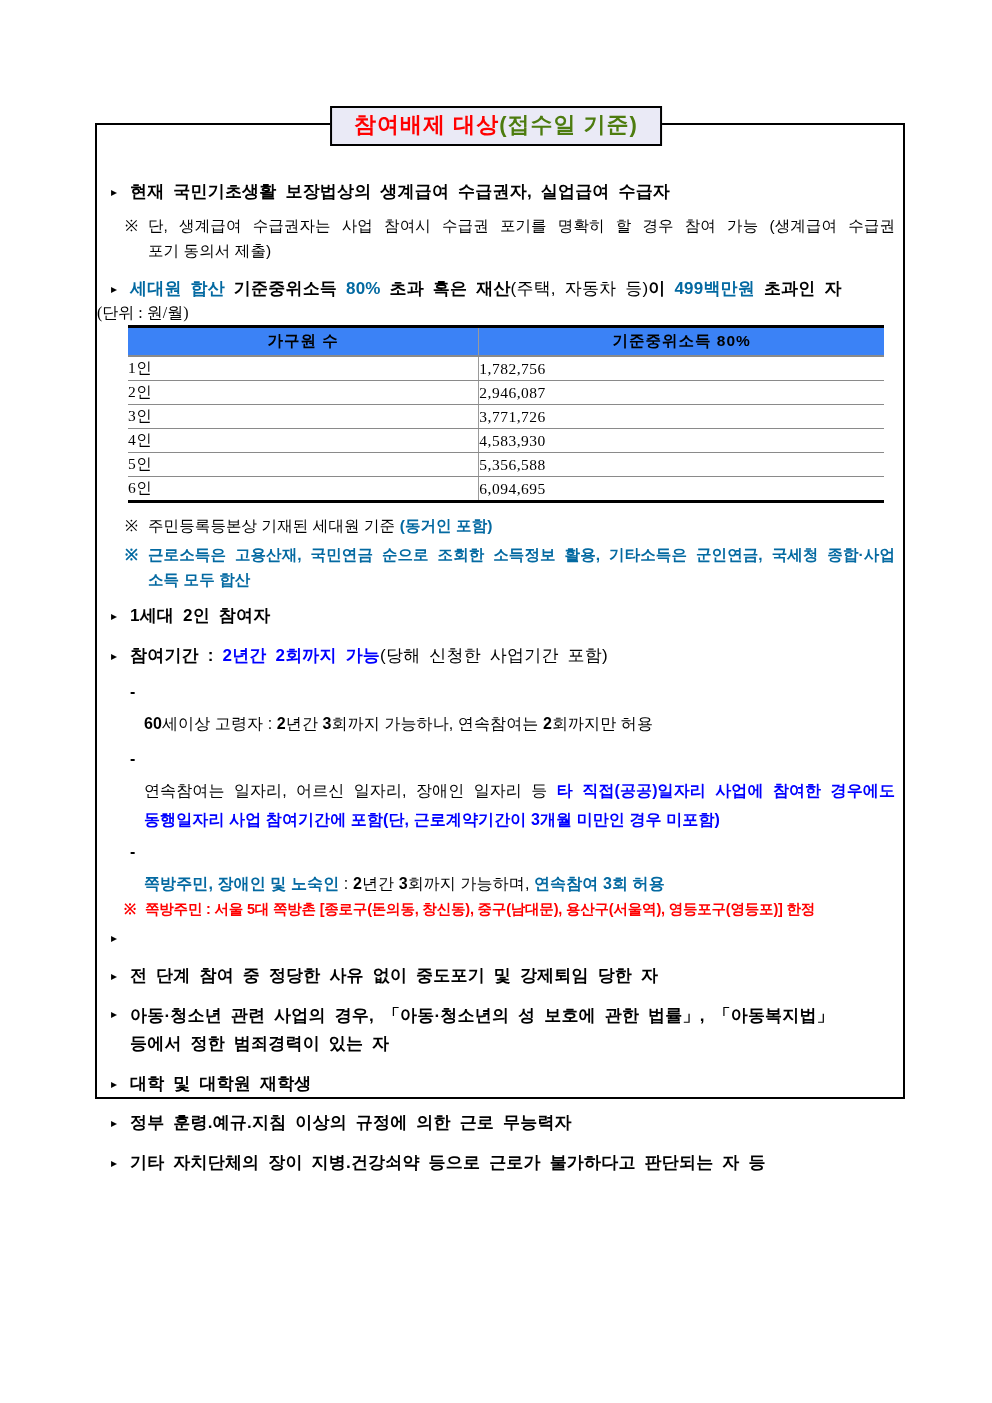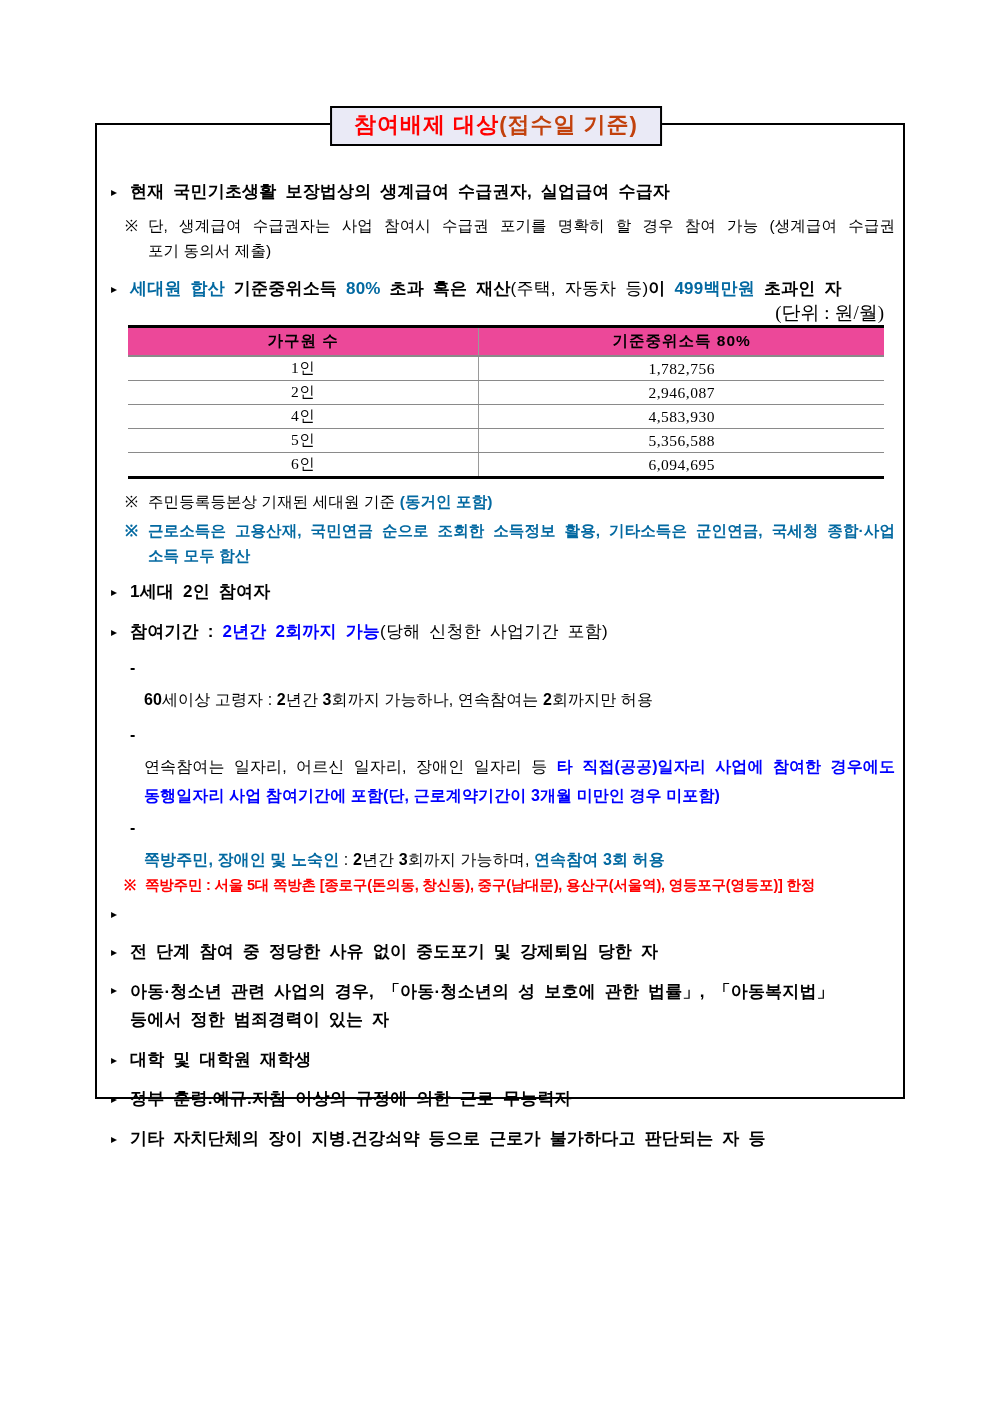--- a/index.html
+++ b/index.html
@@ -7,21 +7,21 @@
   .page{position:absolute;inset:0;background:#fff;}
 
   
   .outer-box{position:absolute;left:95px;top:123px;width:806px;height:972px;border:2px solid #000;background:#fff;}
 
   
   .title-box{position:absolute;left:50%;top:106px;transform:translateX(-50%);
     background:#eaeaf6;border:2px solid #000;padding:2px 22px 4px 22px;
     font-size:22px;font-weight:bold;letter-spacing:1px;white-space:nowrap;z-index:3;}
   .title-red{color:#ff0000;}
-  .title-blue{color:#c2410c;}
+  .title-blue{color:#4d7c0f;}
 
   .content{position:absolute;left:97px;top:125px;width:802px;}
 
   
   .bullet-row{display:flex;margin:0 16px 0 14px;font-size:17px;font-weight:bold;
     letter-spacing:0.2px;word-spacing:4px;line-height:24px;}
   .bullet-marker{flex:none;width:19px;font-size:12px;line-height:24px;font-weight:normal;}
 
   
   .note-row{display:flex;margin:0 4px 0 28px;font-size:15.5px;line-height:25px;letter-spacing:0.1px;}
@@ -37,28 +37,28 @@
 
   .red{color:#0369a1;}
   .blue{color:#0000ff;}
   .b{font-weight:bold;}
 
   .red-note{display:flex;margin:0 0 0 27px;font-size:14.5px;line-height:23px;
     color:#ff0000;font-weight:bold;letter-spacing:-0.2px;white-space:nowrap;}
   .red-note .note-marker{width:21px;}
 
   
-  .unit-label{margin:3px 15px 0 0;text-align:right;font-size:19px;
+  .unit-label{margin:3px 15px 0 0;text-align:left;font-size:16px;
     font-family:"Liberation Serif",serif;line-height:18px;}
 
   
   table.income{border-collapse:collapse;margin:3px 0 0 31px;width:756px;table-layout:fixed;}
-  table.income th{background:#ec4899;border-top:3px solid #000;border-bottom:2px solid #8a8a8a;
+  table.income th{background:#3b82f6;border-top:3px solid #000;border-bottom:2px solid #8a8a8a;
     font-size:15.5px;font-weight:bold;height:27px;letter-spacing:1px;padding:0;}
-  table.income td{border-bottom:1.5px solid #8a8a8a;height:23px;text-align:center;
+  table.income td{border-bottom:1.5px solid #8a8a8a;height:23px;
     font-family:"Liberation Serif",serif;font-size:15.5px;padding:0;letter-spacing:0.5px;}
   table.income tr:last-child td{border-bottom:3px solid #000;}
   table.income th:first-child,table.income td:first-child{border-right:1.5px solid #9a9a9a;}
   .col1{width:46.4%;}.col2{width:53.6%;}
 
   
   .mt-b1{margin-top:55px;}  .mt-note1{margin-top:9px;}  .mt-b2{margin-top:14px;}
   .mt-fnA{margin-top:10px;} .mt-fnB{margin-top:4px;}    .mt-b3{margin-top:12px;}
   .mt-b4{margin-top:16px;}  .mt-s4a{margin-top:11px;}   .mt-s4b{margin-top:8px;}
   .mt-s4c{margin-top:5px;}  .mt-s4d{margin-top:2px;}    .mt-b5{margin-top:5px;}
@@ -114,20 +114,24 @@
       <tbody>
         <tr>
             <td>1인</td>
             <td>1,782,756</td>
           </tr>
         <tr>
             <td>2인</td>
             <td>2,946,087</td>
           </tr>
         <tr>
+            <td>3인</td>
+            <td>3,771,726</td>
+          </tr>
+        <tr>
             <td>4인</td>
             <td>4,583,930</td>
           </tr>
         <tr>
             <td>5인</td>
             <td>5,356,588</td>
           </tr>
         <tr>
             <td>6인</td>
             <td>6,094,695</td>

